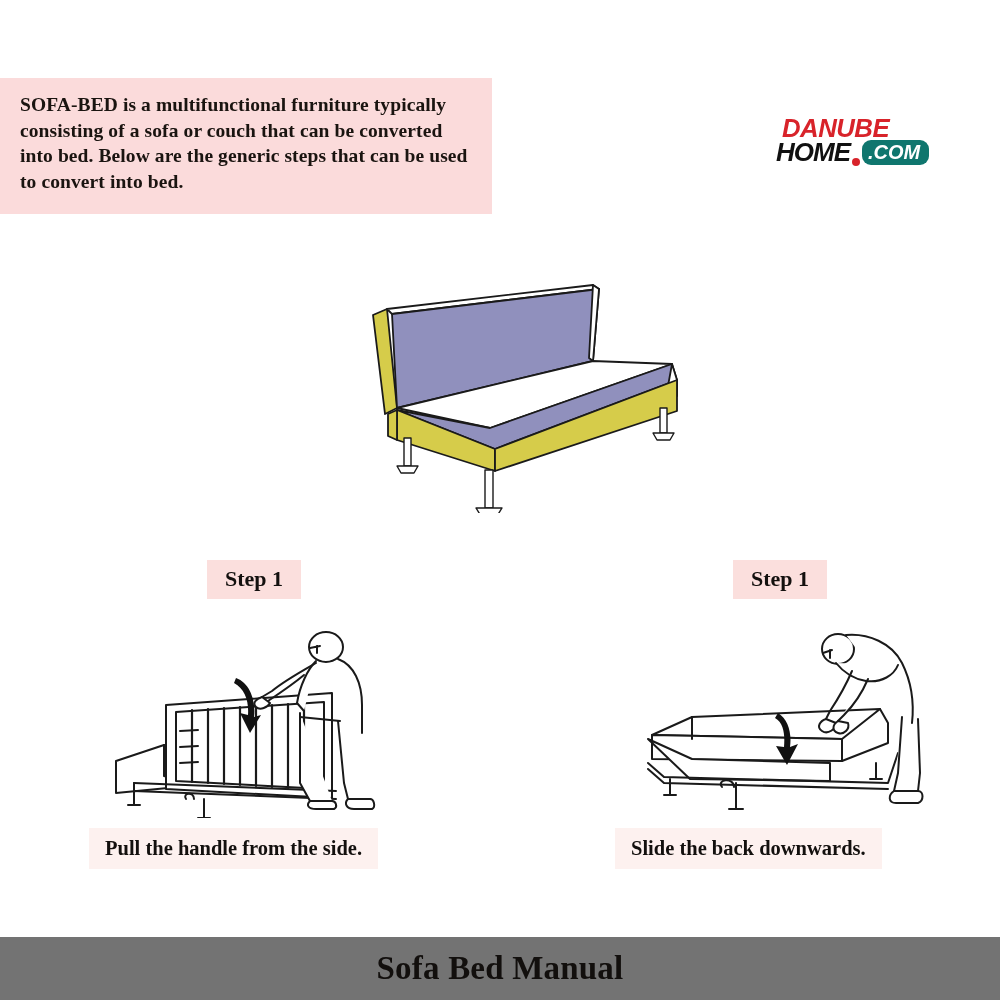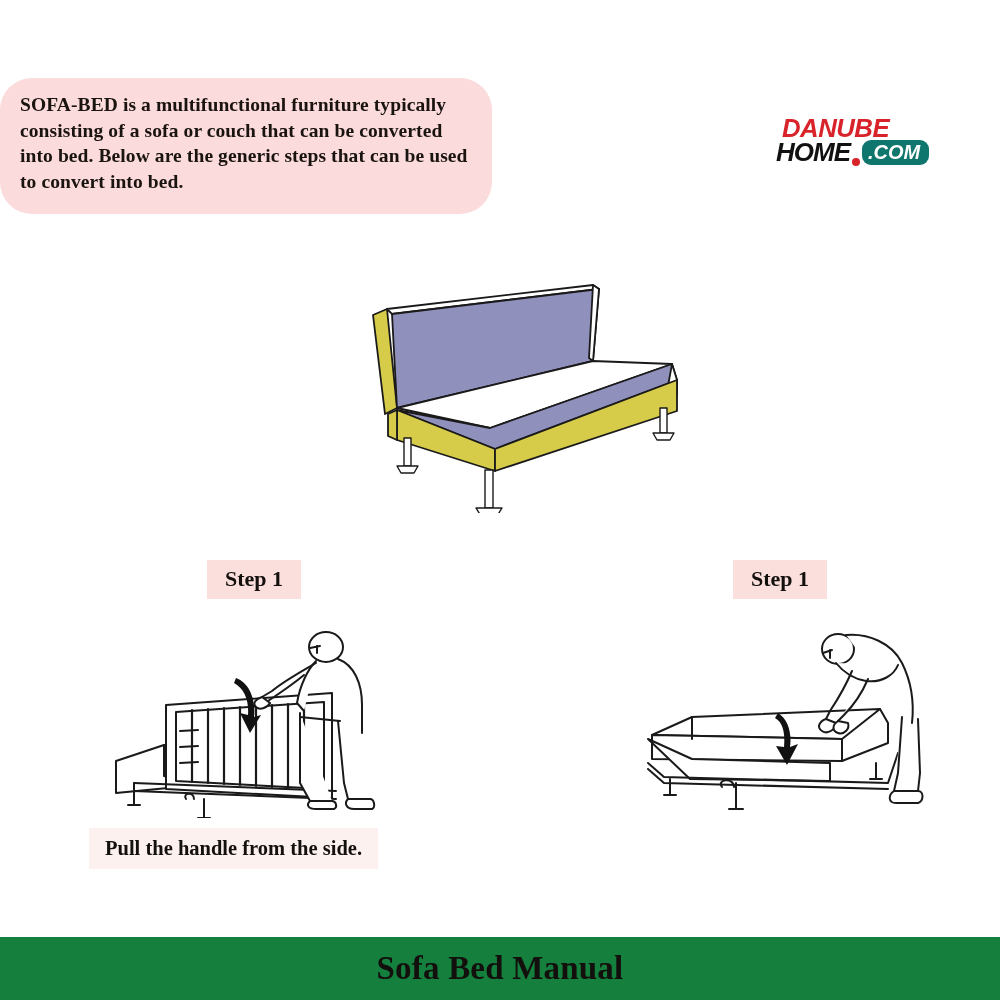--- a/index.html
+++ b/index.html
@@ -12,21 +12,20 @@
     overflow: hidden;
   }
 
   
   .intro-box {
     position: absolute;
     left: 0; top: 78px;
     width: 492px; height: 136px;
     background: #fbdbdb;
     padding: 14px 20px 10px 20px;
-    border-radius: 32px;
   }
   .intro-box p {
     margin: 0;
     font-family: "Liberation Serif", "DejaVu Serif", serif;
     font-weight: bold;
     font-size: 19.5px;
     line-height: 25.5px;
     color: #1a1410;
     letter-spacing: 0.1px;
   }
@@ -112,21 +111,21 @@
     width: fit-content;
   }
   .step-col-1 .step-caption { margin-left: 45px; text-align: right; }
   .step-col-2 .step-caption { margin-left: 45px; }
 
   
   .footer-bar {
     position: absolute;
     left: 0; bottom: 0;
     width: 1000px; height: 63px;
-    background: #15803d;
+    background: #737373;
     display: flex;
     align-items: center;
     justify-content: center;
   }
   .footer-title {
     font-size: 33px;
     font-weight: bold;
     color: #120f0d;
     letter-spacing: 0.2px;
   }
@@ -287,17 +286,18 @@
 
         <path d="M264,178 C258,182 258,190 266,190 L288,190 C294,188 294,178 288,178 Z" fill="#ffffff"></path>
       </g>
 
       <g>
         <path d="M148,100 C158,106 162,120 160,134 L168,131 L157,152 L146,133 L154,134 C155,122 154,110 145,105 Z" fill="#111111"></path>
       </g>
     </svg>
   </div>
 
+  <div class="step-caption">Slide the back downwards.</div>
 </div>
 
 <div class="footer-bar">
   <div class="footer-title">Sofa Bed Manual</div>
 </div>
 
 </body></html>

